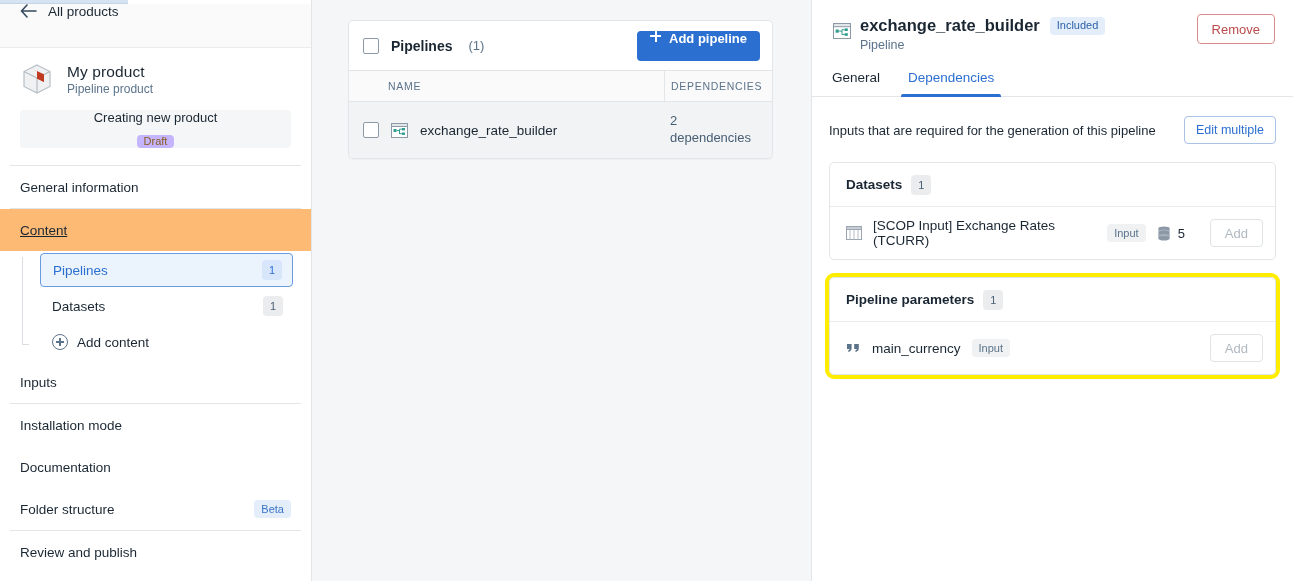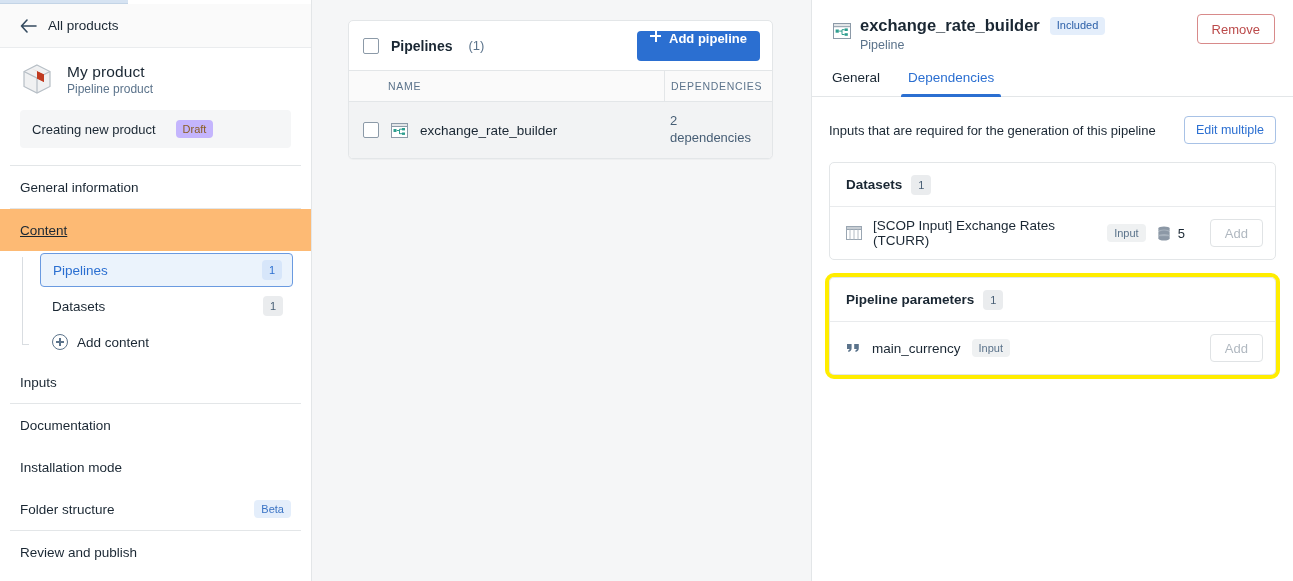--- a/index.html
+++ b/index.html
@@ -19,40 +19,41 @@
     background: #d6e3f2; border-bottom: 1px solid #c3d4e6; z-index: 20;
   }
 
   
   .sidebar {
     width: 312px; height: 581px; background: #ffffff;
     border-right: 1px solid #e3e6e8; flex: 0 0 312px;
     position: relative; padding-top: 4px;
   }
   .back-bar {
-    height: 44px; display: flex; align-items: center; gap: 11px;
+    height: 44px; display: flex; gap: 11px;
     padding: 0 20px; background: #fafafa; border-bottom: 1px solid #eaecee;
   }
   .back-arrow {
     width: 17px; height: 14px; position: relative; flex: 0 0 17px;
   }
   .back-arrow svg { display: block; }
   .back-label { font-size: 13.5px; color: #1a2733; }
 
   .product-block { padding: 14px 20px 0 20px; }
   .product-row { display: flex; align-items: center; gap: 13px; }
   .product-icon { width: 34px; height: 34px; flex: 0 0 34px; }
   .product-texts { display: flex; flex-direction: column; gap: 1px; }
   .product-name { font-size: 15.5px; font-weight: normal; color: #1a2733; letter-spacing: .1px; }
   .product-sub { font-size: 12px; color: #5b738b; }
 
   .status-card {
     margin: 14px 20px 0 20px; height: 38px; background: #f5f6f7;
-    border-radius: 4px; display: flex; align-items: center; gap: 20px;
+    border-radius: 4px; display: flex; align-items: center; gap: 10px;
     padding: 0 12px;
+    flex-direction: column;
   }
   .status-text { font-size: 13px; color: #1a2733; }
   .badge {
     display: inline-flex; align-items: center; height: 18px; padding: 0 7px;
     border-radius: 4px; font-size: 11px; line-height: 1;
   }
   .badge-draft { background: #c4b5fd; color: #8a5c21; }
   .badge-beta  { background: #e4eefb; color: #3a73c4; }
   .badge-included { background: #e4eefb; color: #2b5fa8; }
   .badge-input { background: #eff1f2; color: #5b738b; }
@@ -290,25 +291,25 @@
         </div>
       </div>
 
       <div class="nav-item">
         <span>Inputs</span>
       </div>
 
       <div class="nav-divider"></div>
 
       <div class="nav-item">
+        <span>Installation mode</span>
+      </div>
+
+      <div class="nav-item">
         <span>Documentation</span>
-      </div>
-
-      <div class="nav-item">
-        <span>Installation mode</span>
       </div>
 
       <div class="nav-item">
         <span>Folder structure</span>
         <span class="badge badge-beta">Beta</span>
       </div>
 
       <div class="nav-divider"></div>
 
       <div class="nav-item">

